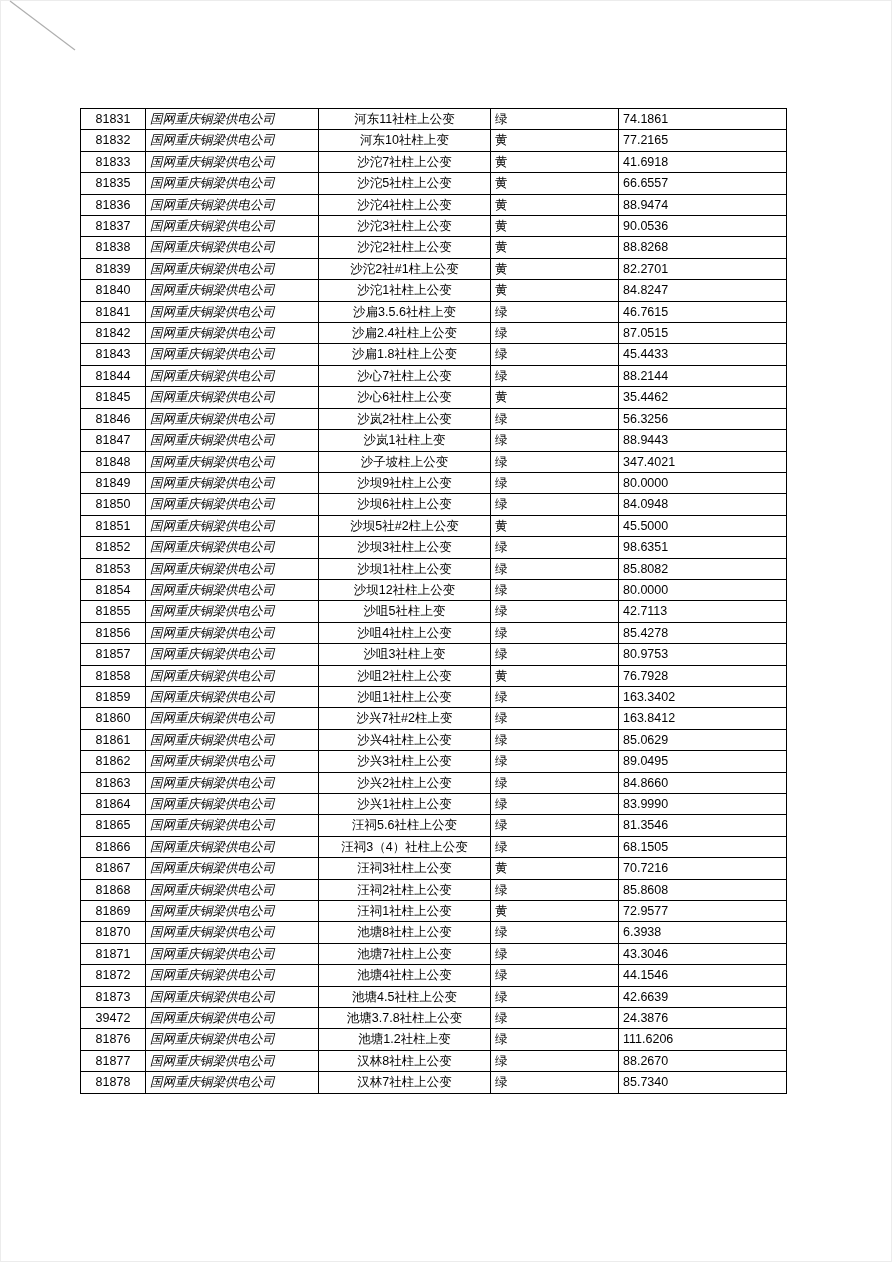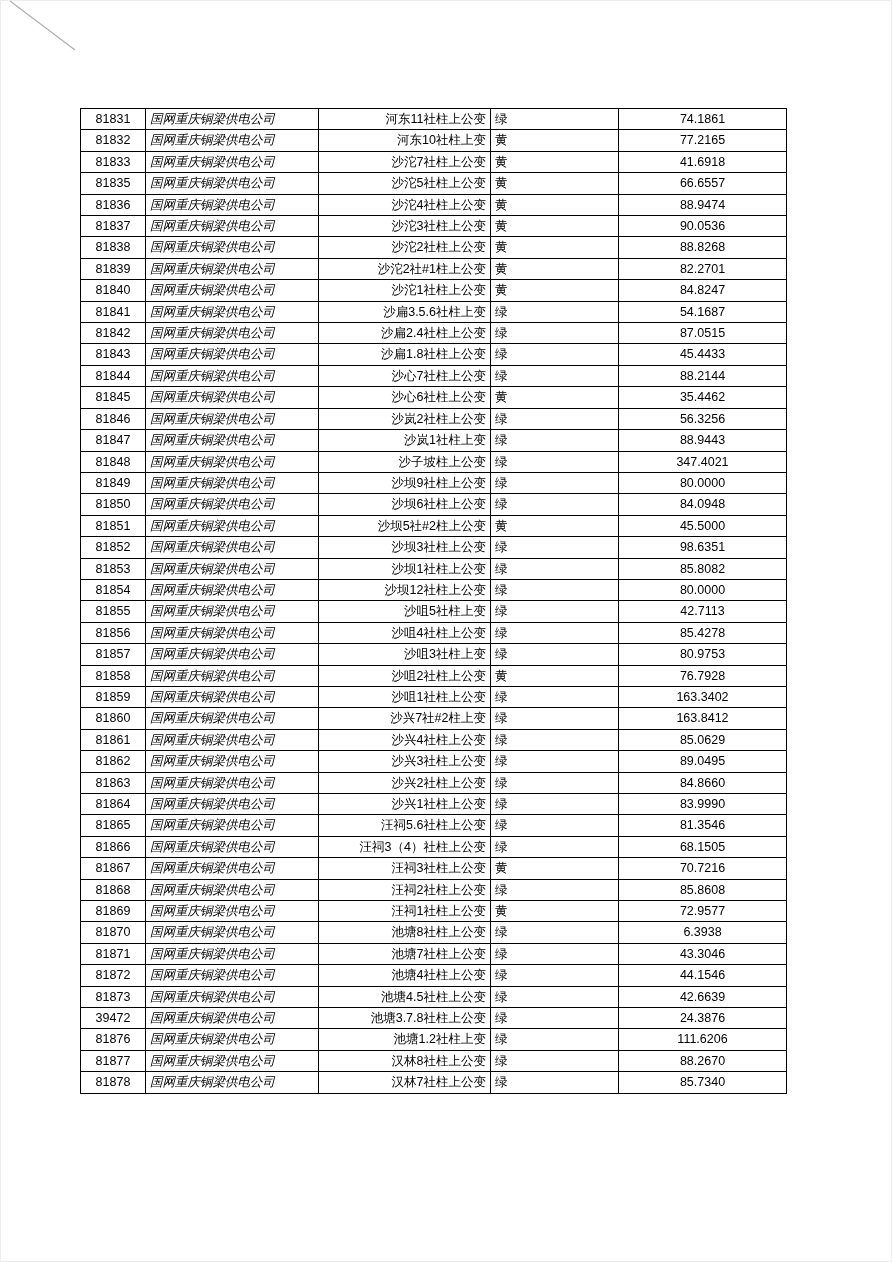--- a/index.html
+++ b/index.html
@@ -41,23 +41,23 @@
     height: 20.4px;
     padding: 0 4px;
     font-size: 12.5px;
     line-height: 20.4px;
     white-space: nowrap;
     overflow: hidden;
     color: #000000;
   }
   td.col-0 { text-align: center; }
   td.col-1 { text-align: left; font-style: italic; }
-  td.col-2 { text-align: right; margin-top: 35px; }
+  td.col-2 { text-align: center; margin-top: 35px; }
   td.col-3 { text-align: left; }
-  td.col-4 { text-align: center; }
+  td.col-4 { text-align: left; }
 </style>
 </head>
 <body>
 
 <div id="page">
 
   <svg id="corner-artifact" width="120" height="80" viewBox="0 0 120 80">
     <line x1="10" y1="1" x2="75" y2="50" stroke="#9a9a9a" stroke-width="1.2" opacity="0.8"></line>
   </svg>
 
@@ -131,21 +131,21 @@
           <td class="col-1">国网重庆铜梁供电公司</td>
           <td class="col-2">沙沱1社柱上公变</td>
           <td class="col-3">黄</td>
           <td class="col-4">84.8247</td>
         </tr>
         <tr>
           <td class="col-0">81841</td>
           <td class="col-1">国网重庆铜梁供电公司</td>
           <td class="col-2">沙扁3.5.6社柱上变</td>
           <td class="col-3">绿</td>
-          <td class="col-4">54.1687</td>
+          <td class="col-4">46.7615</td>
         </tr>
         <tr>
           <td class="col-0">81842</td>
           <td class="col-1">国网重庆铜梁供电公司</td>
           <td class="col-2">沙扁2.4社柱上公变</td>
           <td class="col-3">绿</td>
           <td class="col-4">87.0515</td>
         </tr>
         <tr>
           <td class="col-0">81843</td>

